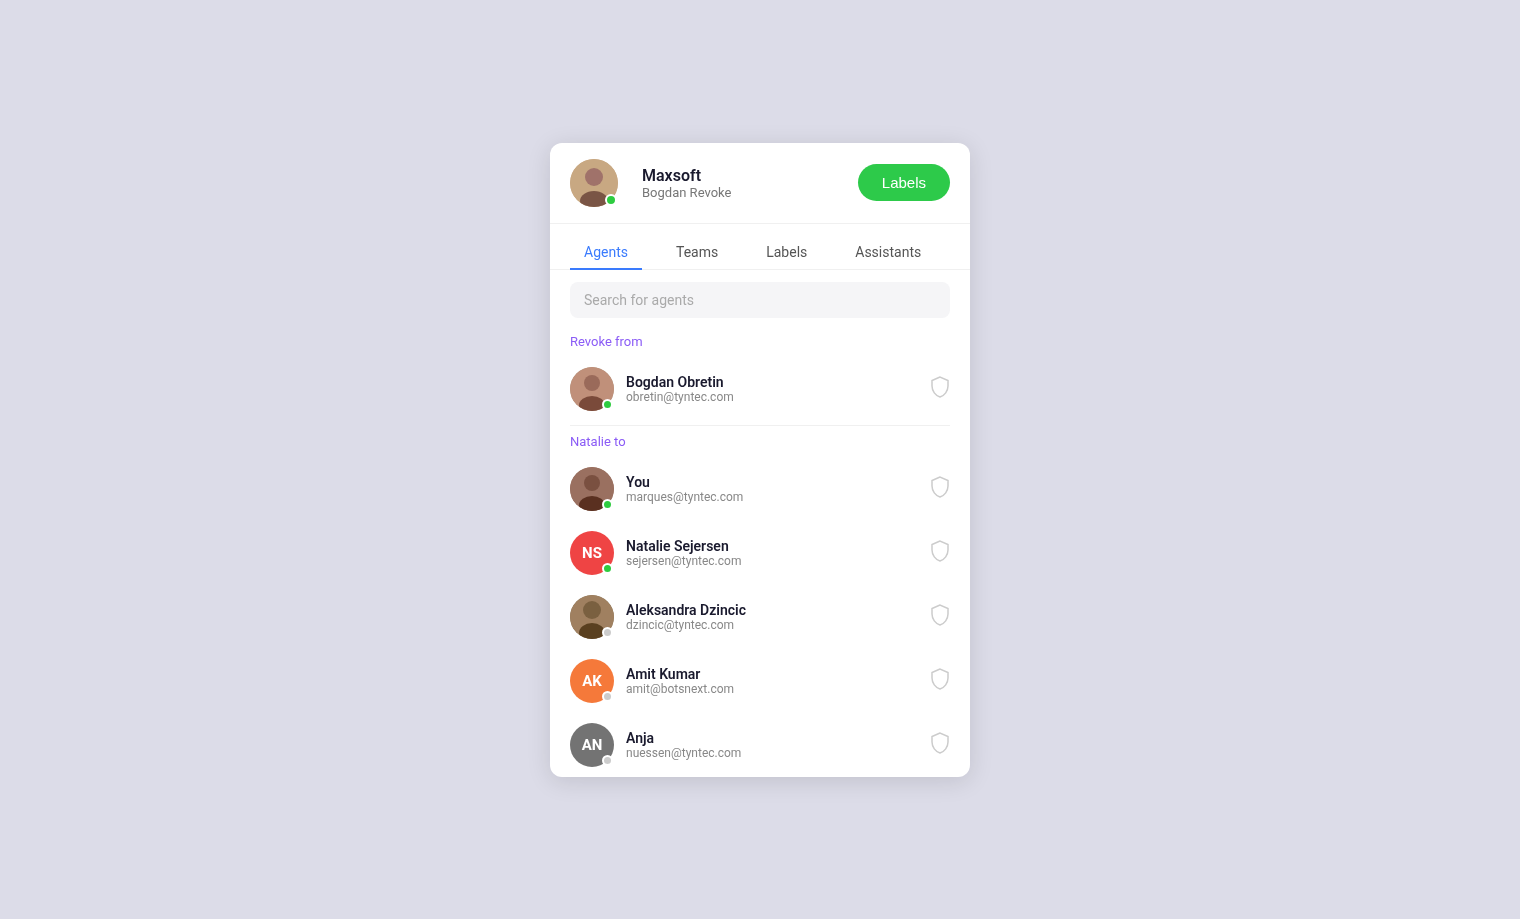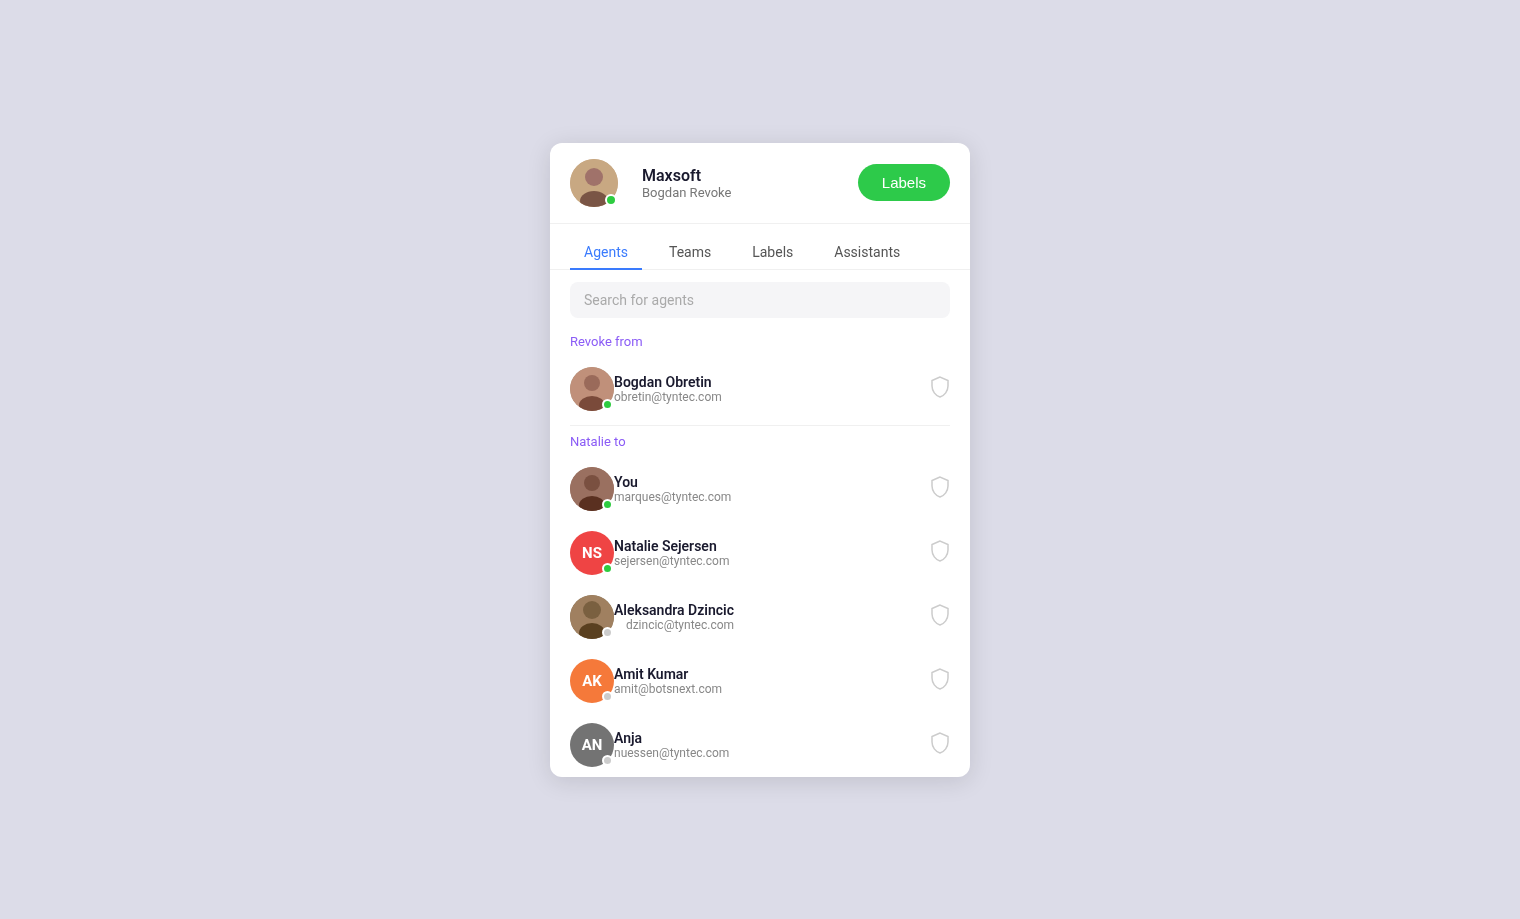--- a/index.html
+++ b/index.html
@@ -73,21 +73,21 @@
       color: #fff;
       border: none;
       border-radius: 20px;
       padding: 10px 24px;
       font-size: 15px;
       font-weight: 500;
       cursor: pointer;
     }
     .tabs {
       display: flex;
-      gap: 13px;
+      gap: 20px;
       padding: 12px 20px 0;
       border-bottom: 1px solid #f0f0f0;
     }
     .tab {
       padding: 8px 14px;
       font-size: 14px;
       color: #555;
       cursor: pointer;
       border-bottom: 2px solid transparent;
       margin-bottom: -1px;
@@ -115,20 +115,21 @@
     .agent-item {
       display: flex;
       align-items: center;
       justify-content: space-between;
       padding: 10px 12px;
       border-radius: 8px;
     }
     .agent-left {
       display: flex;
       align-items: center;
+      gap: 12px;
     }
     .agent-avatar {
       position: relative;
       width: 44px;
       height: 44px;
     }
     .agent-avatar-img {
       width: 44px;
       height: 44px;
       border-radius: 50%;
@@ -152,21 +153,20 @@
     .status-online { background: #2ecc40; }
     .status-offline { background: #ccc; }
     .agent-info .agent-display-name {
       font-size: 14px;
       font-weight: 600;
       color: #1a1a2e;
     }
     .agent-info .agent-email {
       font-size: 12px;
       color: #888;
-      text-align: right;
     }
     .shield-icon {
       color: #ccc;
       font-size: 18px;
     }
     .divider {
       height: 1px;
       background: #f0f0f0;
       margin: 4px 20px;
     }

